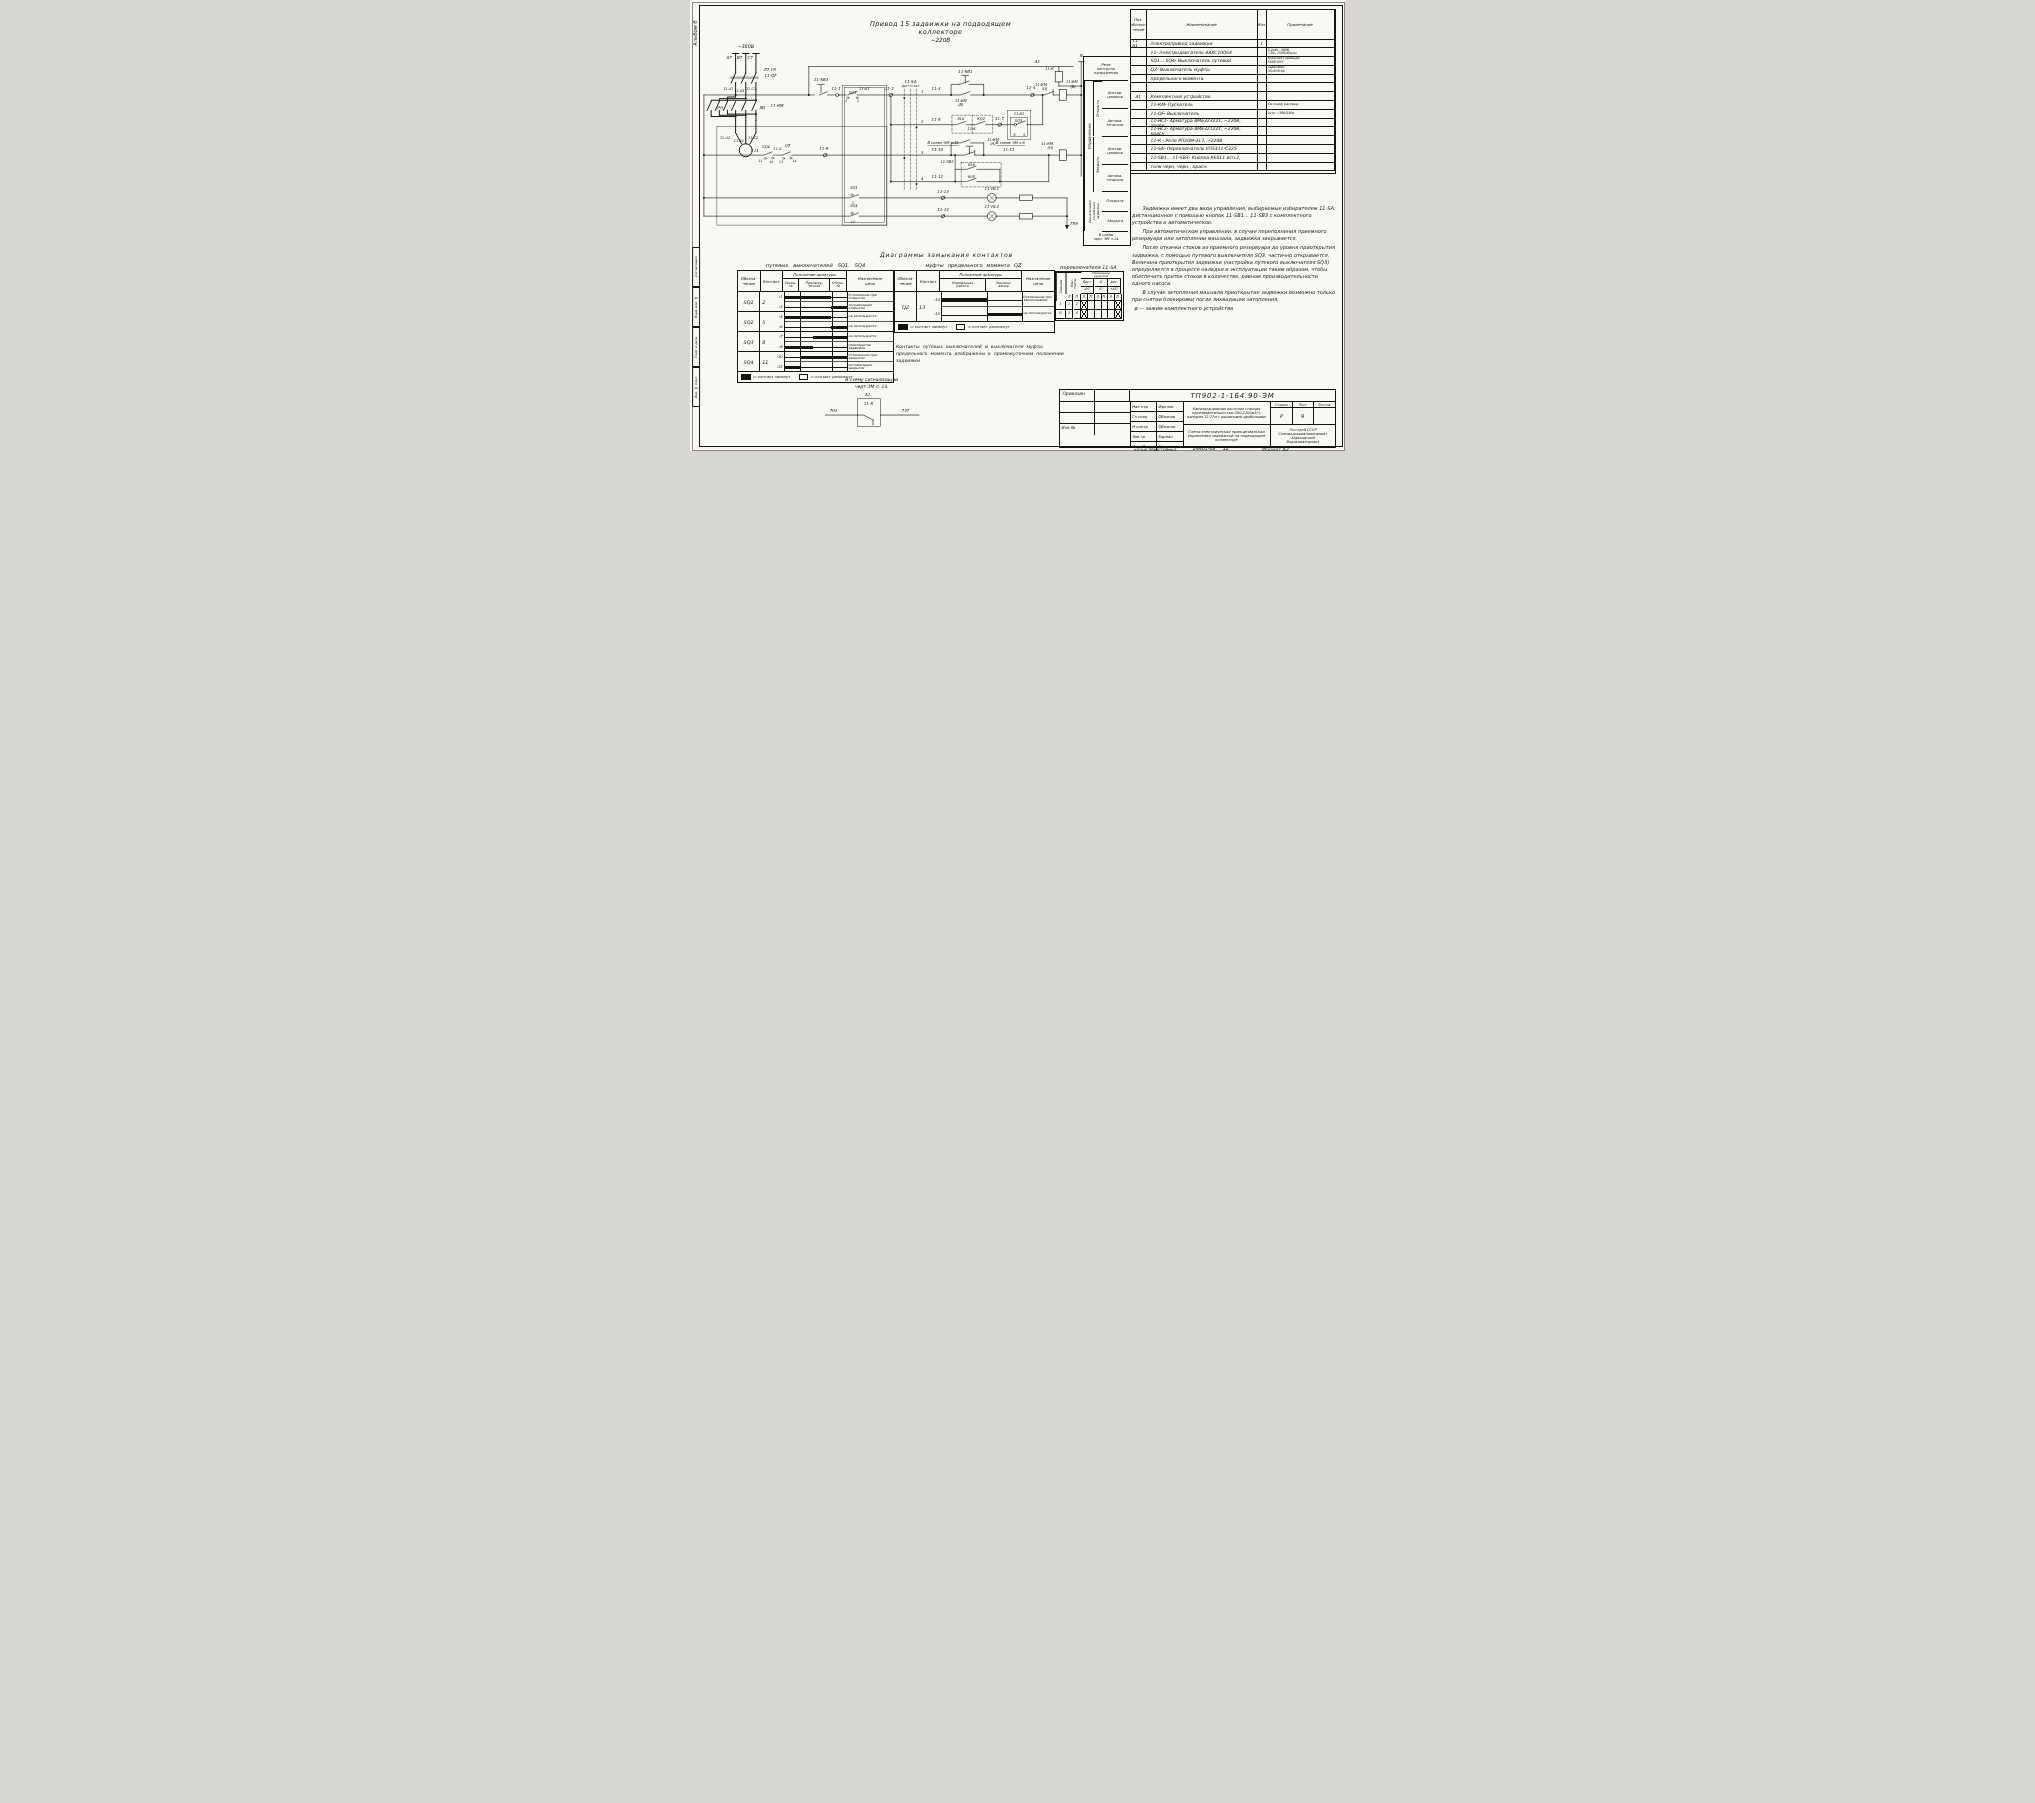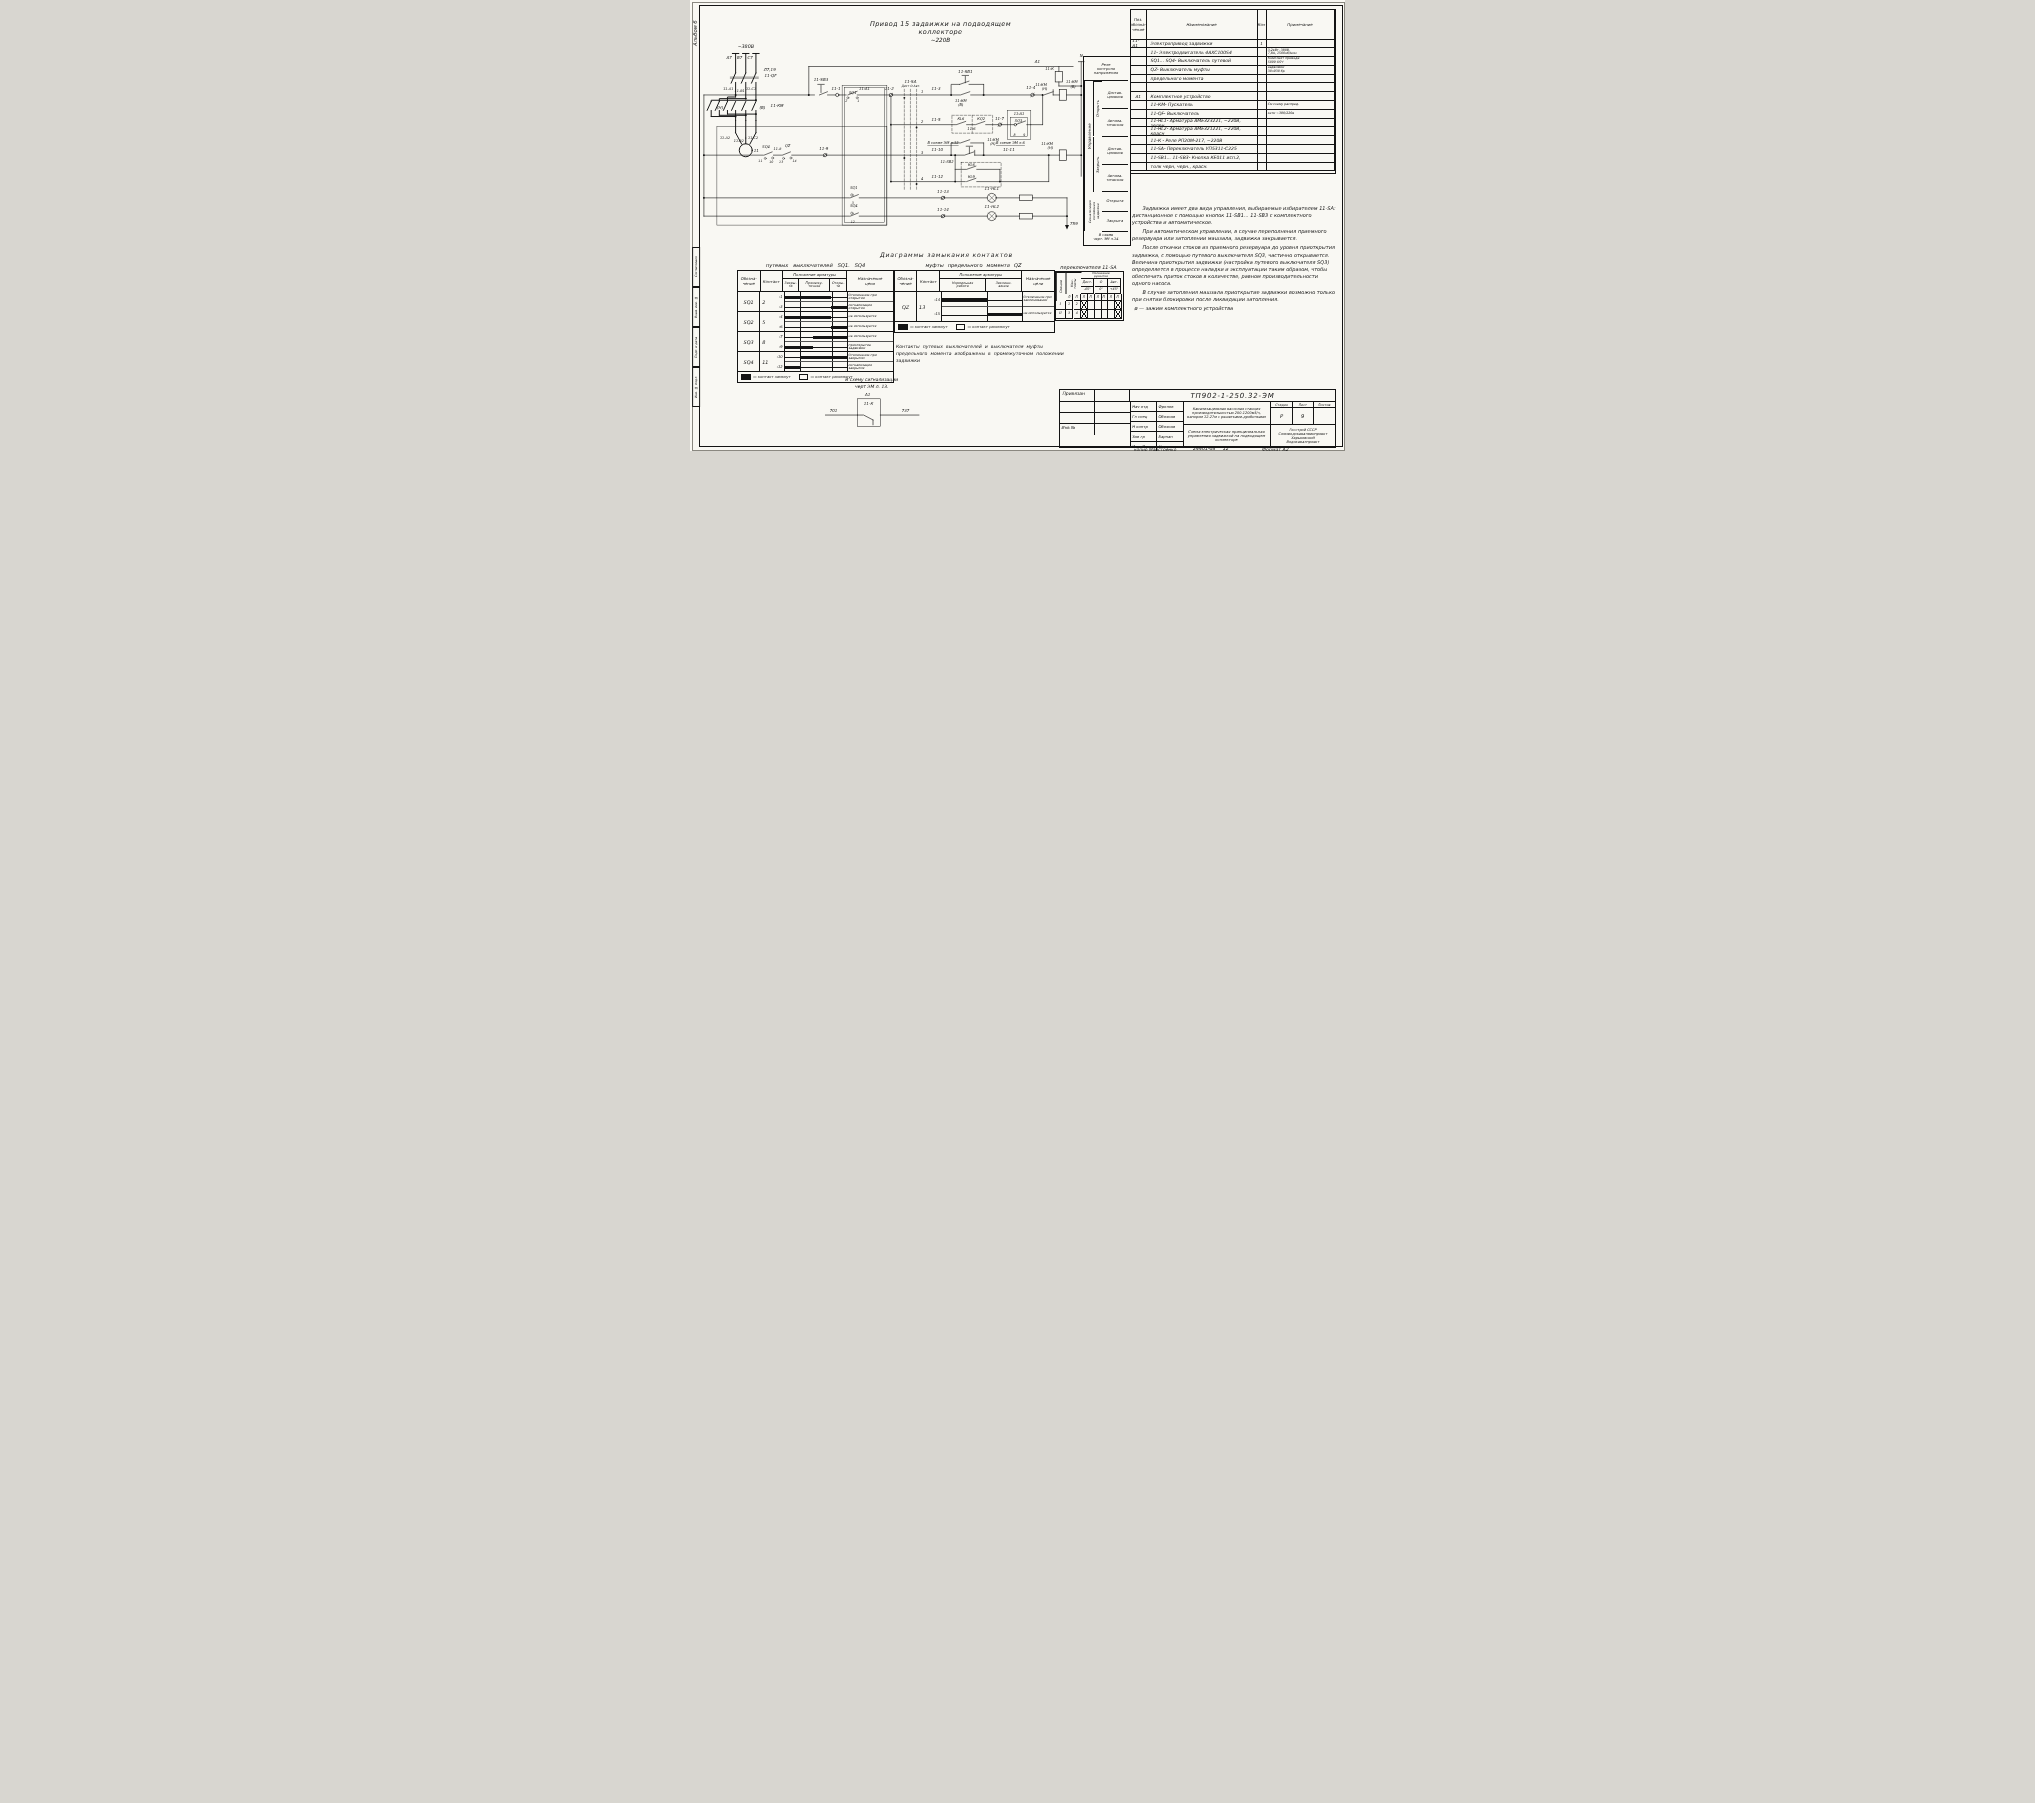--- a/index.html
+++ b/index.html
@@ -679,21 +679,21 @@
           <text x="112" y="50" font-size="10" text-anchor="middle" class="slabel">А1</text>
           <text x="114" y="71" font-size="10" text-anchor="middle" class="slabel">11-К</text>
           <text x="28" y="88" font-size="10" text-anchor="middle" class="slabel">701</text>
           <text x="205" y="88" font-size="10" text-anchor="middle" class="slabel">737</text>
         </g>
     </svg>
   </div>
 
   <div id="tblock">
     <div class="tb-c" style="left:0;top:0;width:70px;height:12.2px;border-right:0.6px solid #141414;border-bottom:0.6px solid #141414;padding:1.2px 2.4px;font-size:4.5px;">Привязан</div>
-    <div class="tb-c ctr" style="left:70px;top:0;width:205px;height:12.2px;border-bottom:0.6px solid #141414;font-size:7px;letter-spacing:0.8px;">ТП902-1-250.32-ЭМ</div>
+    <div class="tb-c ctr" style="left:70px;top:0;width:205px;height:12.2px;border-bottom:0.6px solid #141414;font-size:7px;letter-spacing:0.8px;">ТП902-1-164.90-ЭМ</div>
     <div class="tb-c" style="left:0;top:30;width:70px;height:45px;">
       <div class="ln" style="left:0;top:11px;width:70px;height:0.4px;"></div>
       <div class="ln" style="left:0;top:22.4px;width:70px;height:0.4px;"></div>
       <div class="ln" style="left:0;top:33px;width:70px;height:0.4px;"></div>
       <div class="ln" style="left:34px;top:0;width:0.4px;height:45px;"></div>
       <div class="tb-c" style="left:1.6px;top:35px;font-size:4.1px;">Инв №</div>
     </div>
     <div class="tb-c" id="tb-sign" style="left:70px;top:12.2px;width:54px;height:45px;border-left:0.6px solid #141414;border-right:0.6px solid #141414;">
         <div class="sig-row">
           <span class="sig-role">Нач отд</span>

